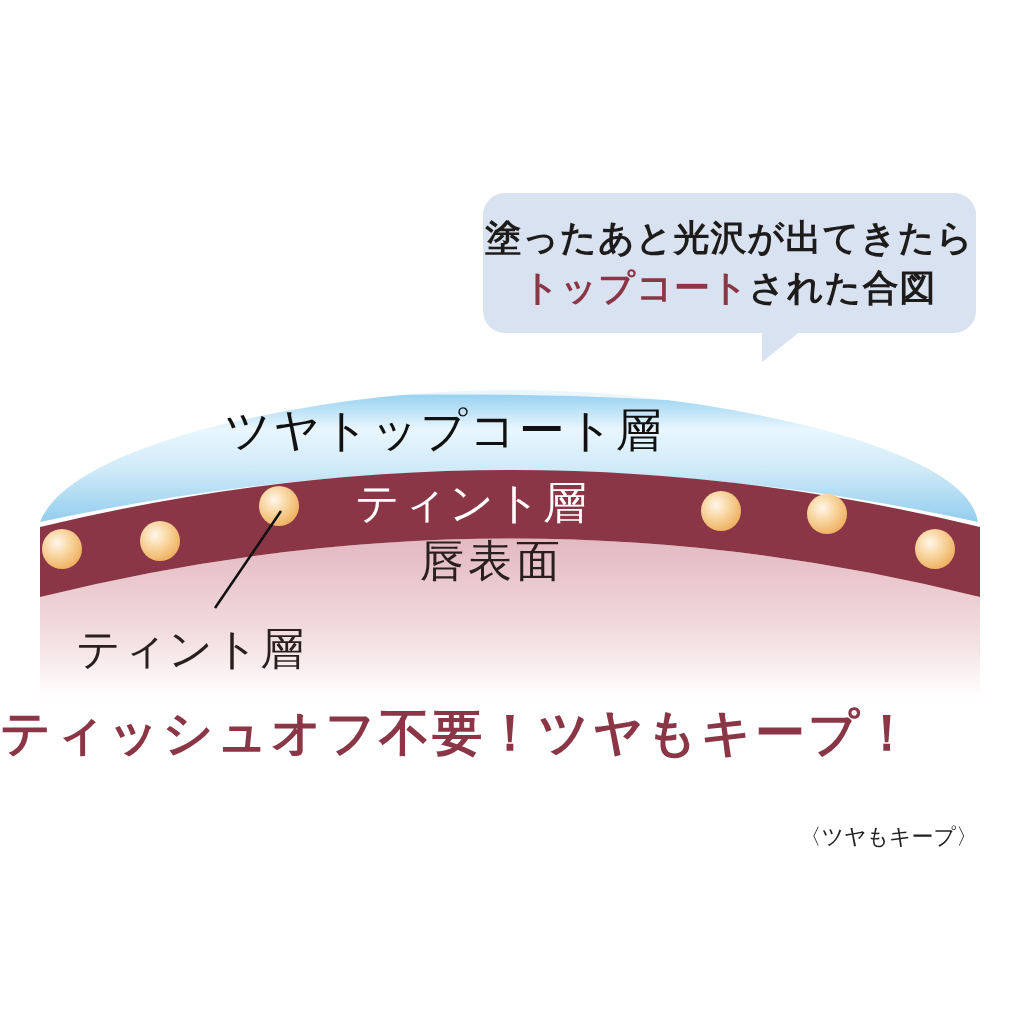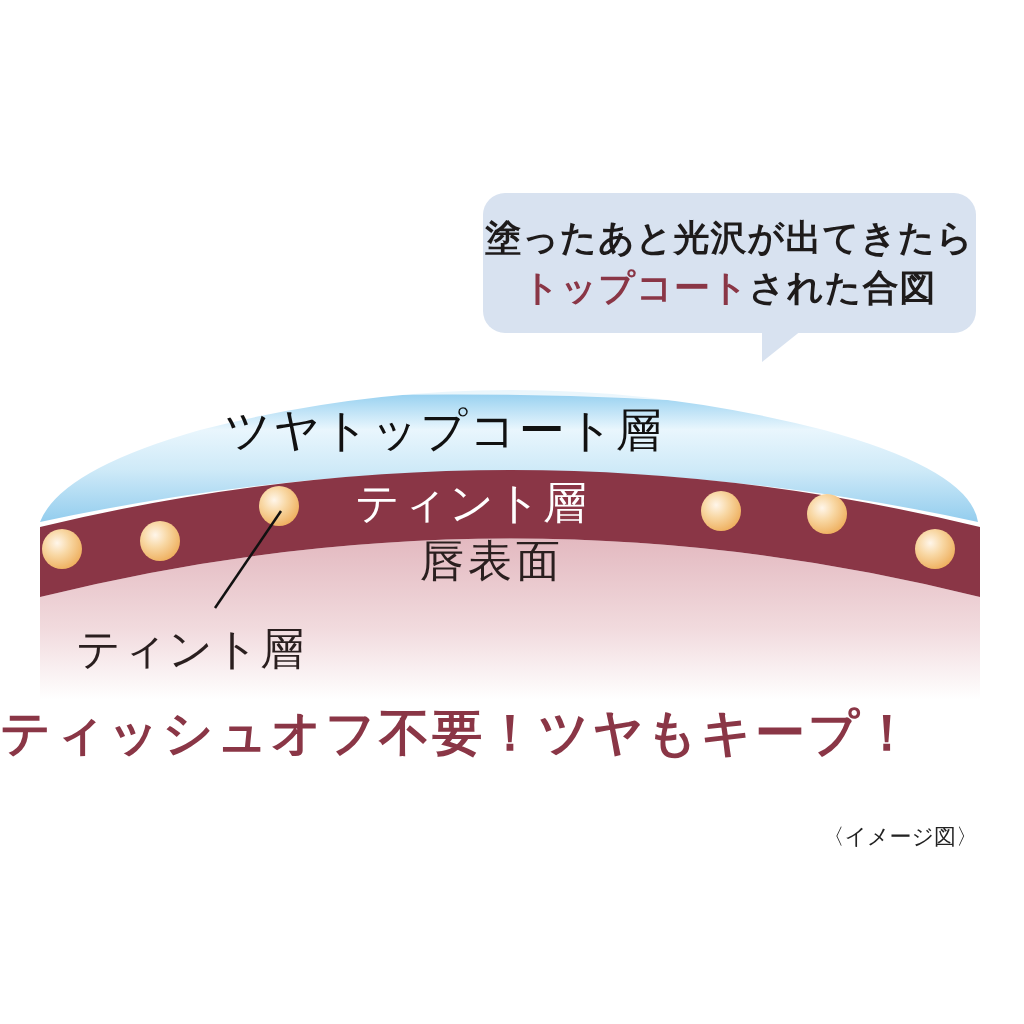--- a/index.html
+++ b/index.html
@@ -70,13 +70,13 @@
 <div class="bubble-text">
   <div>塗ったあと光沢が出てきたら</div>
   <div><span class="accent">トップコート</span><span>された合図</span></div>
 </div>
 
 <div class="label topcoat-label">ツヤトップコート層</div>
 <div class="label tint-label">ティント層</div>
 <div class="label lip-label">唇表面</div>
 <div class="label serum-label">ティント層</div>
 <div class="label headline">ティッシュオフ不要！ツヤもキープ！</div>
-<div class="label note">〈イメージ図〉</div>
+<div class="label note">〈ツヤもキープ〉</div>
 
 </body></html>

